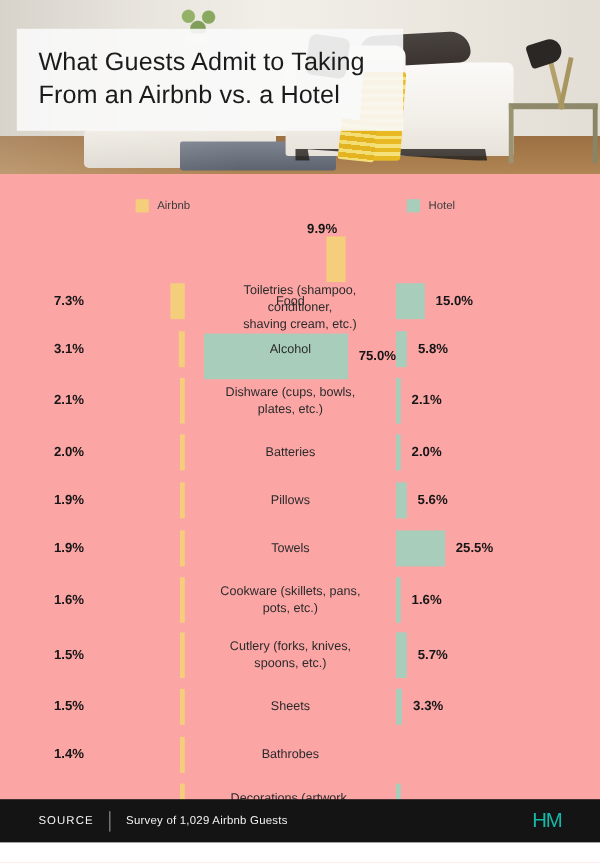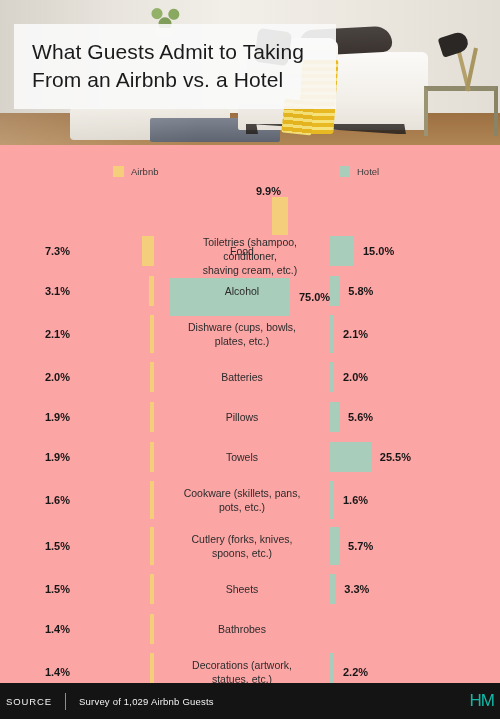--- a/index.html
+++ b/index.html
@@ -184,25 +184,25 @@
     flex: 1;
   }
   .bar-right { background: #a8cdbb; display: block; flex: none; }
   .val-right {
     font-size: 11px; font-weight: bold; color: #161616;
     padding-left: 9px; white-space: nowrap;
   }
 
   
   .footer {
-    position: absolute; left: 0; bottom: 0;
+    position: absolute; left: 0; bottom: 17px;
     width: 500px; height: 36px;
     background: #141414;
     display: flex; align-items: center;
-    padding: 0 6px;
+    padding: 0 32px;
   }
   .src-label {
     font-size: 9.5px; color: #f2f2f2; letter-spacing: .9px;
     padding-right: 13px;
   }
   .src-div { width: 1px; height: 17px; background: #8d8d8d; }
   .src-text { font-size: 9.5px; color: #f2f2f2; padding-left: 13px; letter-spacing: .2px; }
   .logo {
     margin-left: auto; font-size: 17px; color: #14b8a6;
     letter-spacing: -1px; font-weight: 300;

